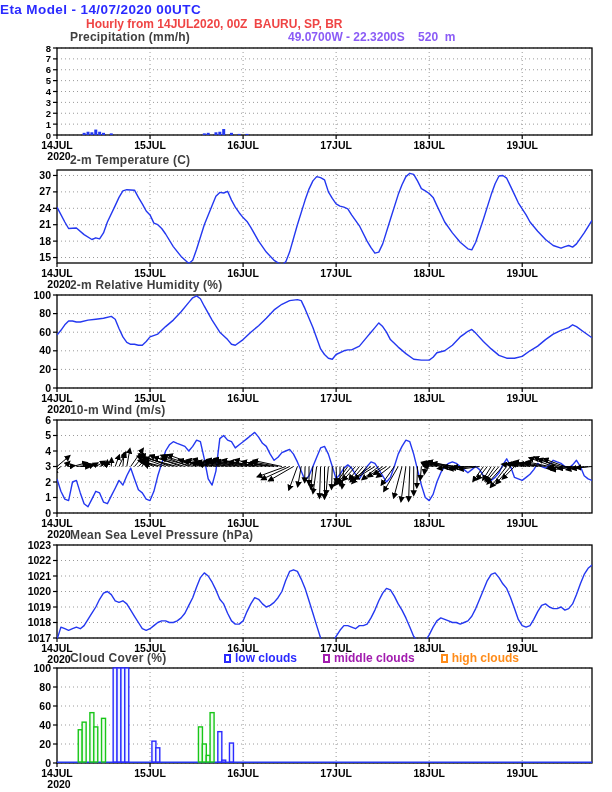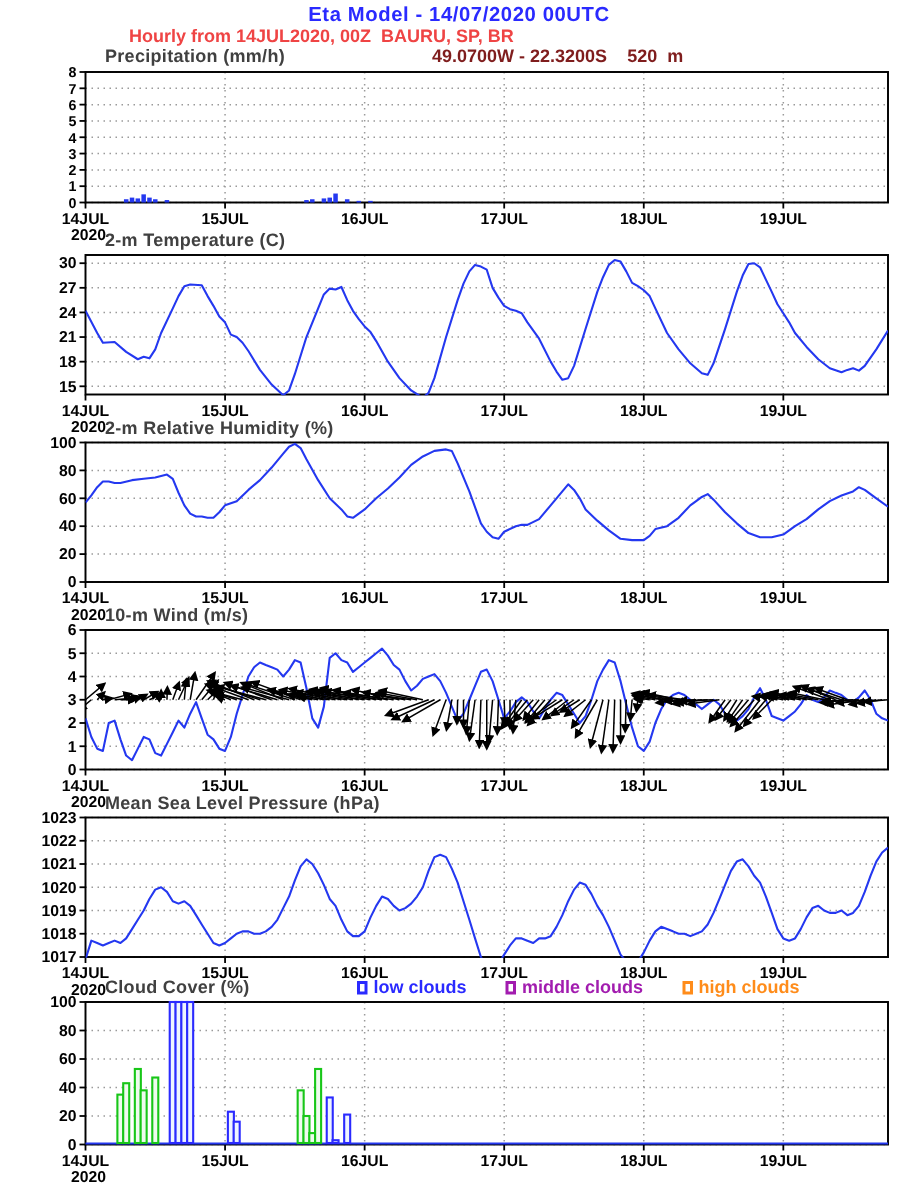--- a/index.html
+++ b/index.html
@@ -1,24 +1,24 @@
 <!DOCTYPE html>
 <html><head>
 <meta charset="utf-8">
 <style>
   html,body{margin:0;padding:0;background:#fff;}
   .page{position:relative;width:612px;height:792px;background:#fff;overflow:hidden;
         font-family:"Liberation Sans",sans-serif;font-weight:bold;}
   #plot{position:absolute;left:0;top:0;}
-  .hdr1{position:absolute;top:2px;left:0;width:612px;text-align:center;color:#2a2aff;
+  .hdr1{position:absolute;top:2px;left:0;width:612px;text-align:left;color:#2a2aff;
         font-size:13.5px;letter-spacing:.4px;z-index:2;}
   .hdr2{position:absolute;top:17px;left:86px;color:#ef4444;font-size:12px;white-space:pre;z-index:2;}
-  .hdr3{position:absolute;top:30px;left:288px;color:#7f1d1d;font-size:12px;white-space:pre;z-index:2;text-align:center;}
+  .hdr3{position:absolute;top:30px;left:288px;color:#8b5cf6;font-size:12px;white-space:pre;z-index:2;text-align:center;}
   .ptitle{position:absolute;left:70px;color:#404040;font-size:12px;letter-spacing:.2px;z-index:2;}
-  .legend{position:absolute;top:651px;left:221px;display:flex;gap:26px;font-size:12px;z-index:2;padding-left:17px;}
+  .legend{position:absolute;top:651px;left:207px;display:flex;gap:26px;font-size:12px;z-index:2;padding-left:17px;}
   .legitem{display:flex;align-items:center;gap:4px;}
   .sw{display:inline-block;width:7px;height:9px;border:2px solid currentColor;box-sizing:border-box;}
   .panel{position:absolute;left:57px;width:535px;z-index:1;}
   svg text{font-family:"Liberation Sans",sans-serif;font-weight:bold;fill:#000;}
 </style>
 </head>
 <body>
 
 <div class="page">
 

